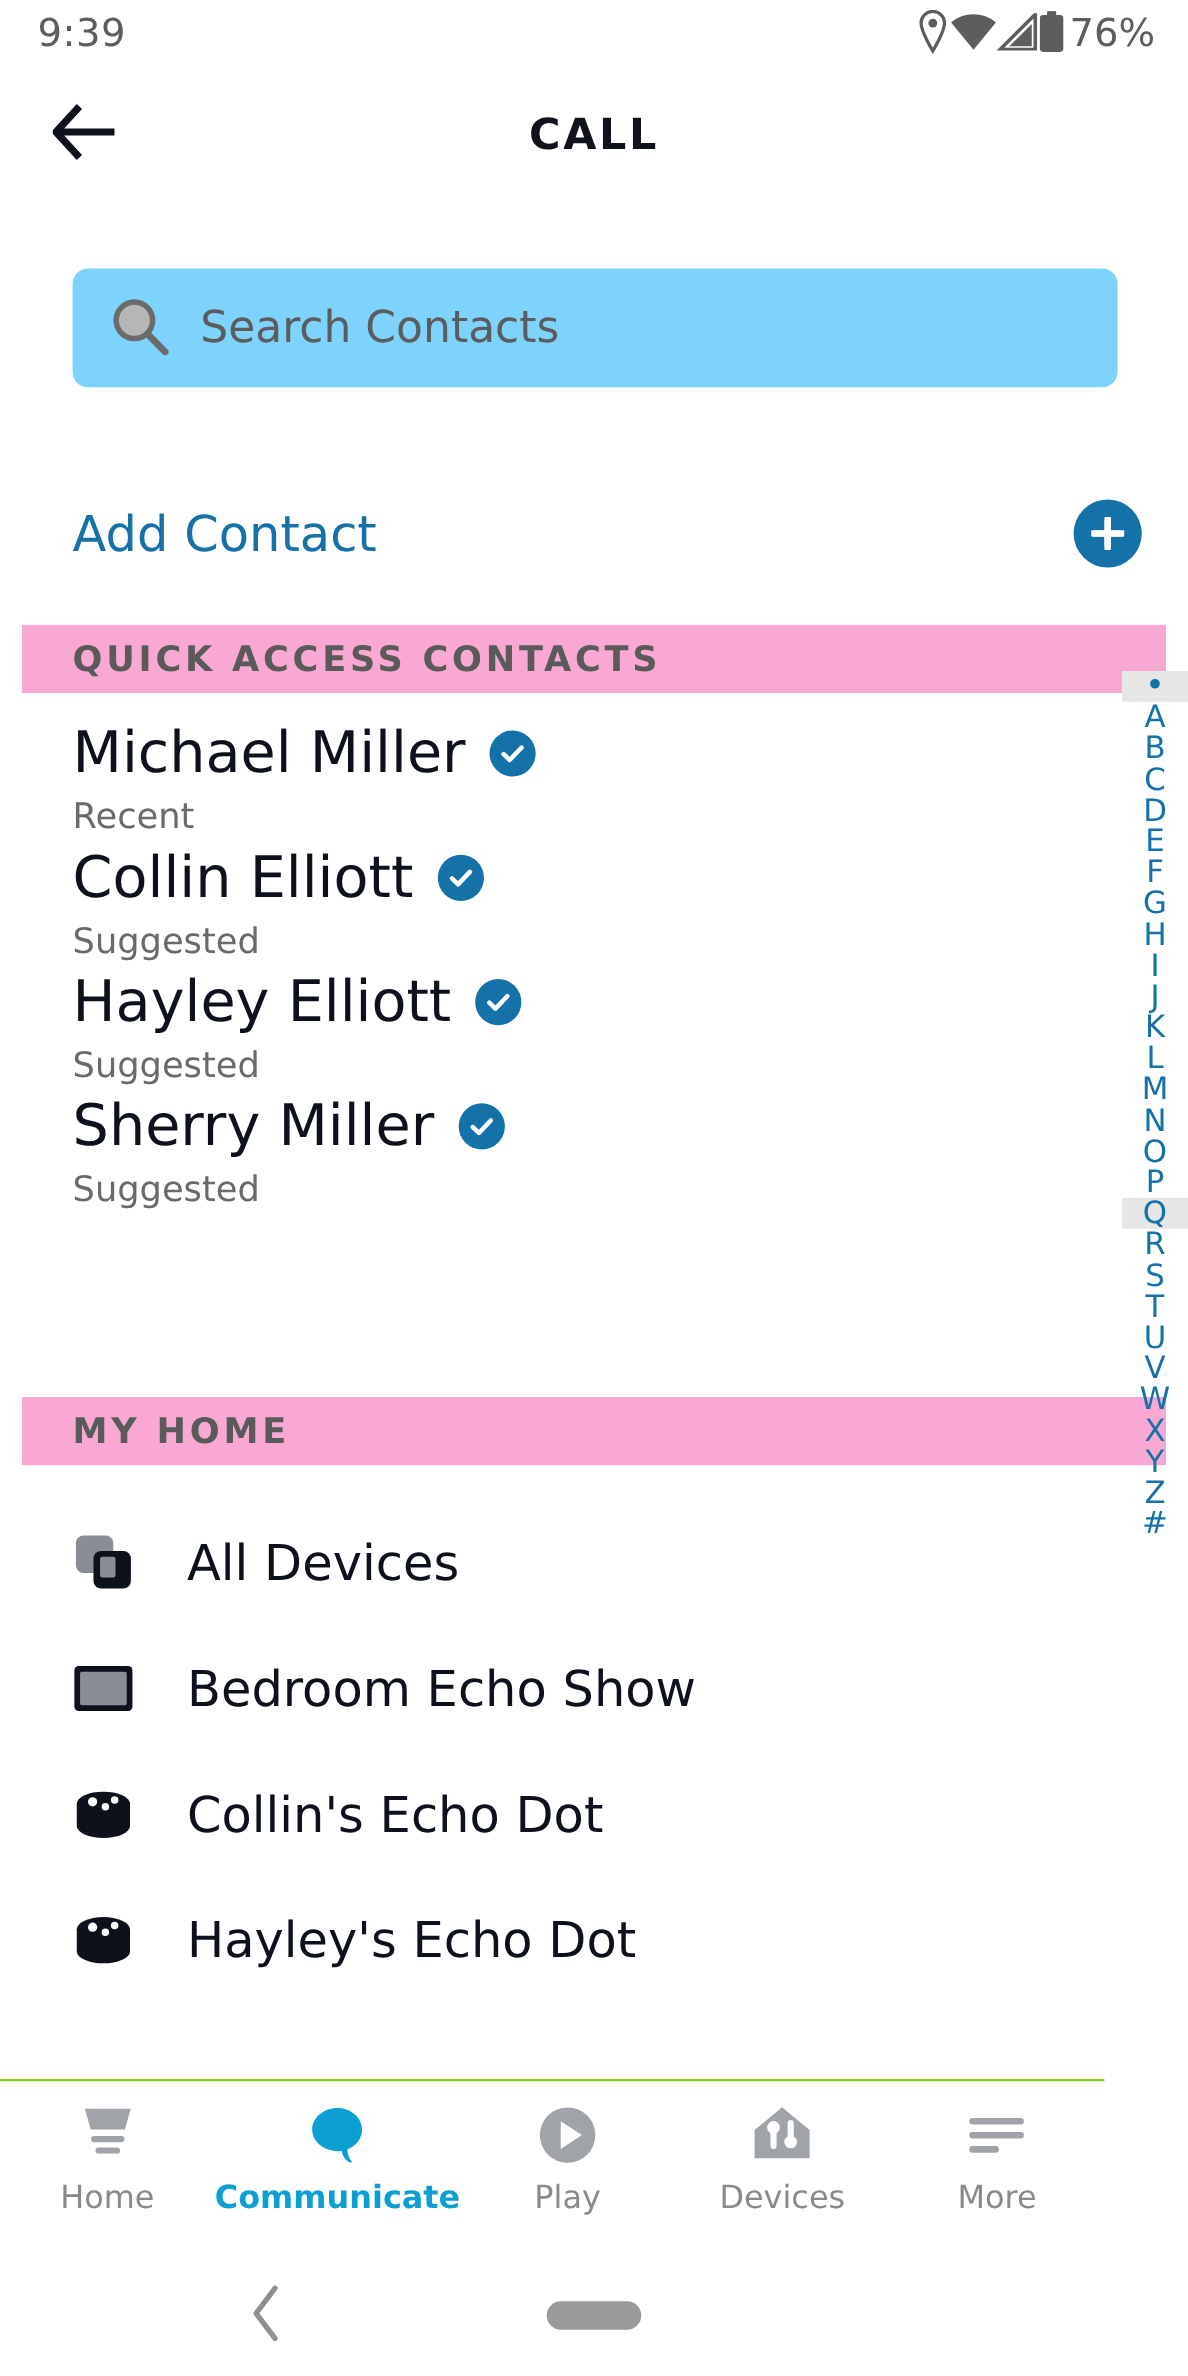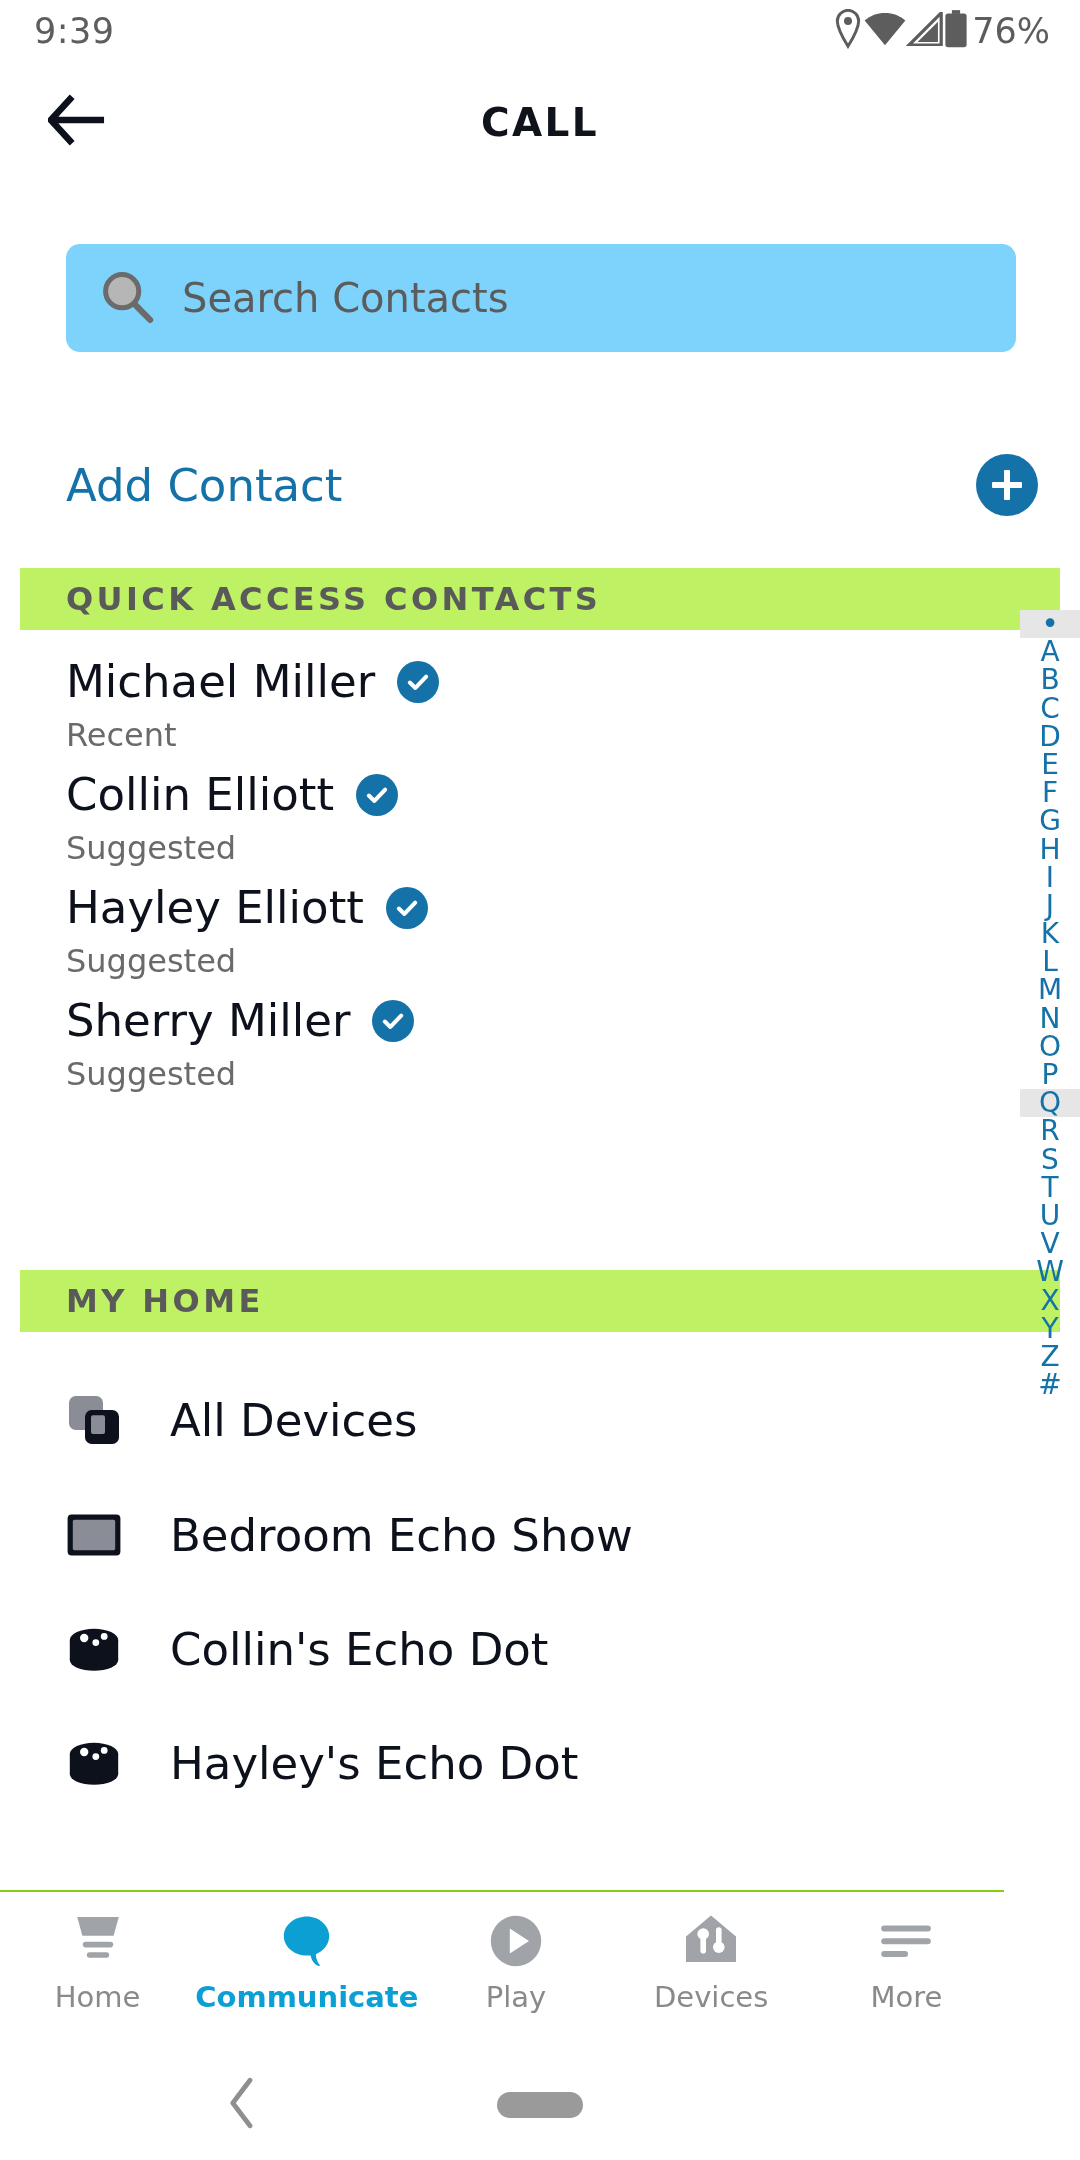--- a/index.html
+++ b/index.html
@@ -59,28 +59,28 @@
   }
   .add-plus::before, .add-plus::after {
     content: ""; position: absolute; background: #fff; border-radius: 1px;
   }
   .add-plus::before { width: 30px; height: 6px; }
   .add-plus::after { width: 6px; height: 30px; }
 
   
   .section-header {
     position: absolute; left: 20px; width: 1040px; height: 62px;
-    background: #bef264; display: flex; align-items: center; padding-left: 46px;
+    background: #f9a8d4; display: flex; align-items: center; padding-left: 46px;
     font-size: 32px; font-weight: 700; letter-spacing: 3.4px; color: #5a5a5a;
   }
 
   
   .contact-row { position: absolute; left: 66px; width: 700px; }
   .contact-name-line { display: flex; align-items: center; gap: 22px; }
-  .contact-name { font-size: 45px; color: #0d111c; font-weight: 400; }
+  .contact-name { font-size: 52px; color: #0d111c; font-weight: 400; }
   .verified {
     width: 42px; height: 42px; border-radius: 50%; background: #1572a8;
     display: flex; align-items: center; justify-content: center; flex: 0 0 auto;
   }
   .contact-sub { font-size: 32px; color: #6a6a6a; margin-top: 8px; }
 
   
   .device-row {
     position: absolute; left: 66px; width: 860px; height: 90px;
     display: flex; align-items: center; gap: 48px;

